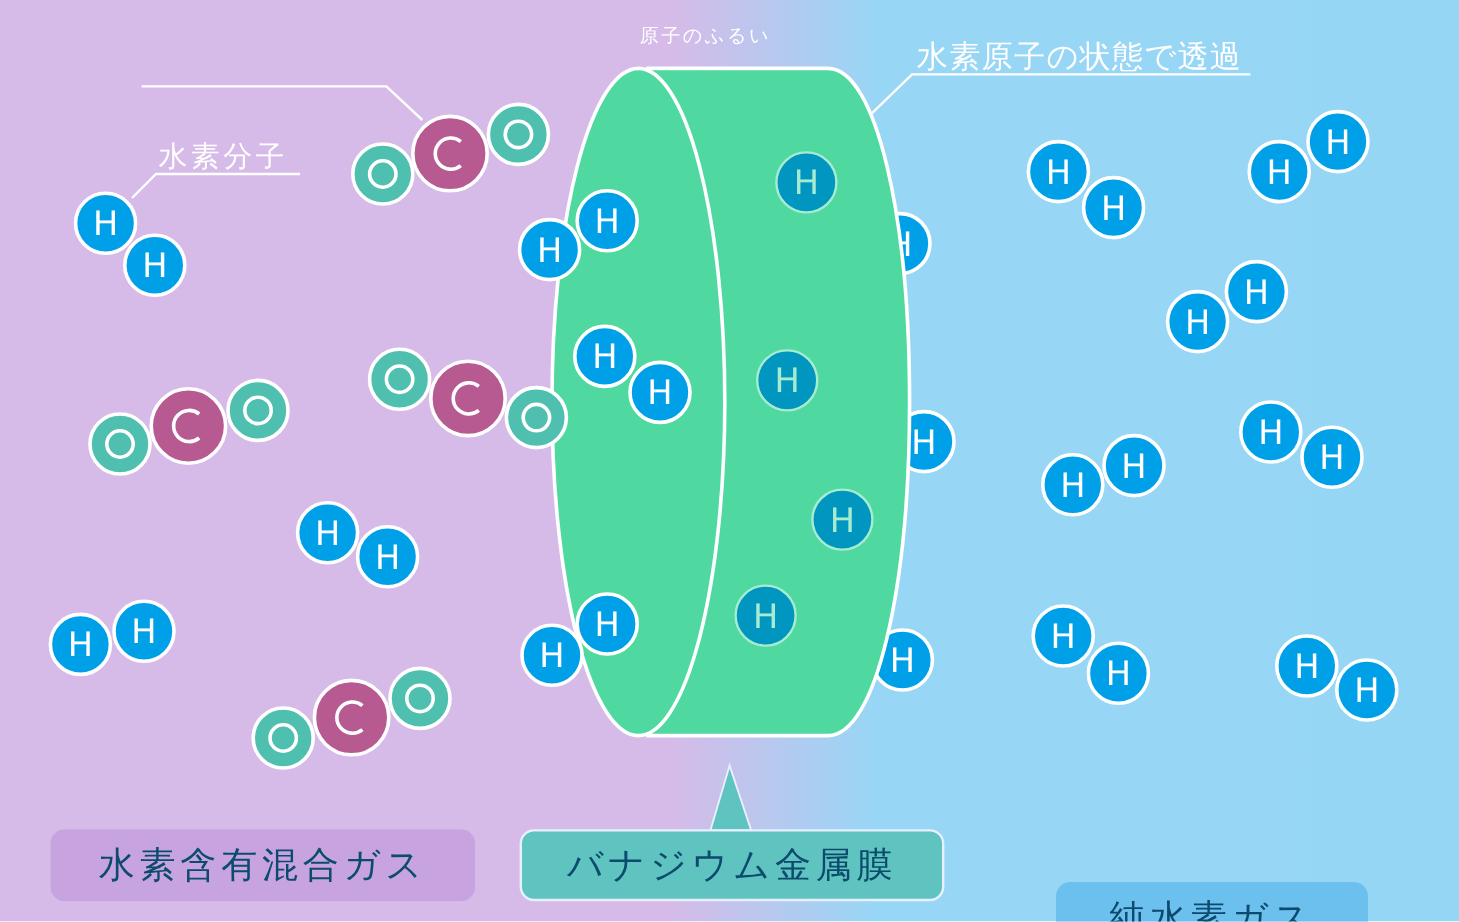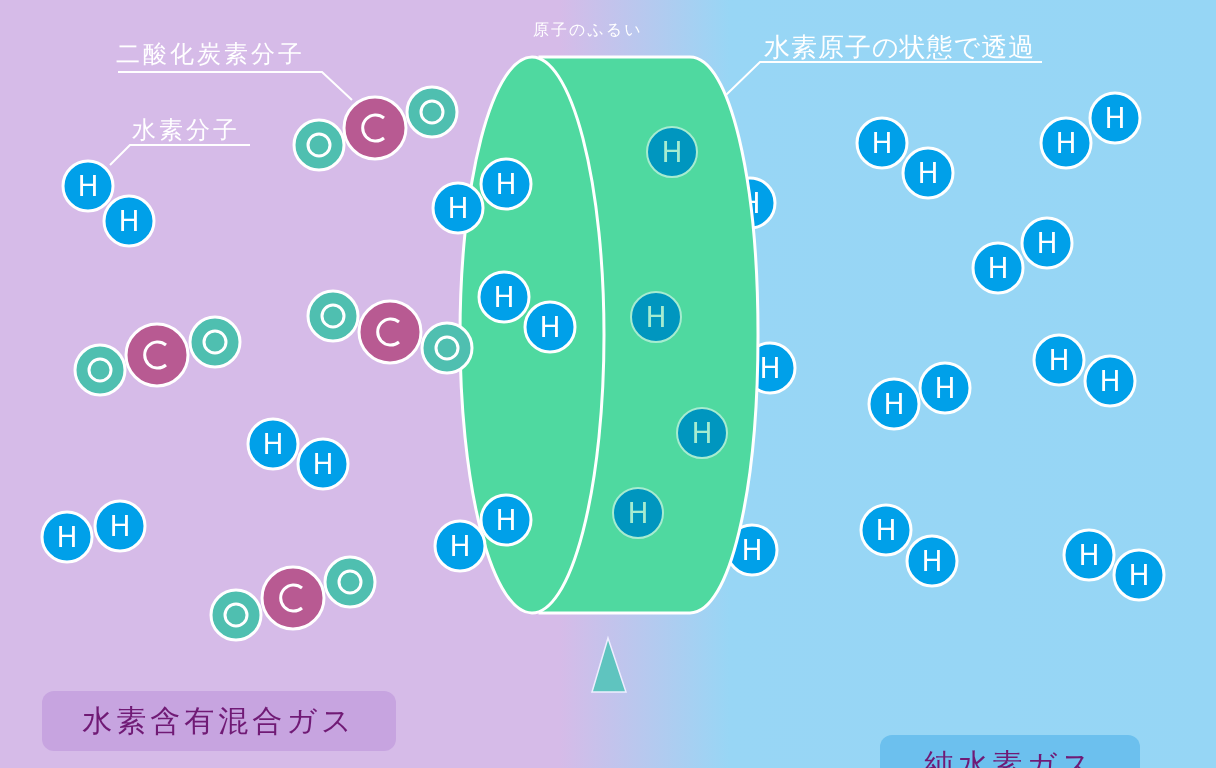--- a/index.html
+++ b/index.html
@@ -1,21 +1,21 @@
 <!DOCTYPE html>
 <html><head>
 <meta charset="utf-8">
 <style>
   html,body{margin:0;padding:0;}
   body{width:1216px;height:768px;overflow:hidden;position:relative;
     font-family:"DejaVu Sans","Liberation Sans",sans-serif;}
   #stage{position:absolute;left:0;top:0;width:1216px;height:768px;}
   svg text{font-family:"DejaVu Sans","Liberation Sans",sans-serif;}
   .lbl{position:absolute;color:#fff;white-space:nowrap;letter-spacing:3px;}
-  .tag{position:absolute;color:#701a75;font-size:30px;letter-spacing:4px;display:flex;align-items:center;justify-content:center;border-radius:12px;border:2px solid rgba(255,255,255,0.0);}
+  .tag{position:absolute;color:#0c4a6e;font-size:30px;letter-spacing:4px;display:flex;align-items:center;justify-content:center;border-radius:12px;border:2px solid rgba(255,255,255,0.0);}
 </style>
 </head>
 <body>
 
 <div id="stage">
 <svg width="1216" height="768" viewBox="0 0 1216 768">
   <defs>
     <linearGradient id="bg" x1="0" y1="0" x2="1" y2="0">
       <stop offset="0" stop-color="#d6bbe8"></stop>
       <stop offset="0.46" stop-color="#d6bbe8"></stop>
@@ -111,20 +111,20 @@
         <use href="#hAtom" x="1110" y="381"></use>
     <use href="#hAtom" x="886" y="530"></use>
         <use href="#hAtom" x="932" y="561"></use>
     <use href="#hAtom" x="1089" y="555"></use>
         <use href="#hAtom" x="1139" y="575"></use>
   </g>
 
   <polygon points="608,638 592,692 626,692" fill="#5fc4bf" stroke="#eef" stroke-width="1.5"></polygon>
 </svg>
 
-<div class="lbl" style="left:116px;top:38px;font-size:24px;">二酸化炭素分子</div>
 <div class="lbl" style="left:132px;top:114px;font-size:24px;font-family:Liberation Mono, monospace;">水素分子</div>
 <div class="lbl" style="left:533px;top:20px;font-size:16px;letter-spacing:2px;">原子のふるい</div>
 <div class="lbl" style="left:764px;top:30px;font-size:26px;letter-spacing:1px;">水素原子の状態で透過</div>
 
 <div class="tag" style="left:42px;top:691px;width:350px;height:56px;background:#c7a4e0;">水素含有混合ガス</div>
+<div class="tag" style="left:433px;top:691px;width:350px;height:56px;background:#5fc4bf;border-color:#e8f0ff;">バナジウム金属膜</div>
 <div class="tag" style="left:880px;top:691px;width:256px;height:56px;background:#6cc0ee;margin-top:44px;">純水素ガス</div>
 </div>
 
 </body></html>

